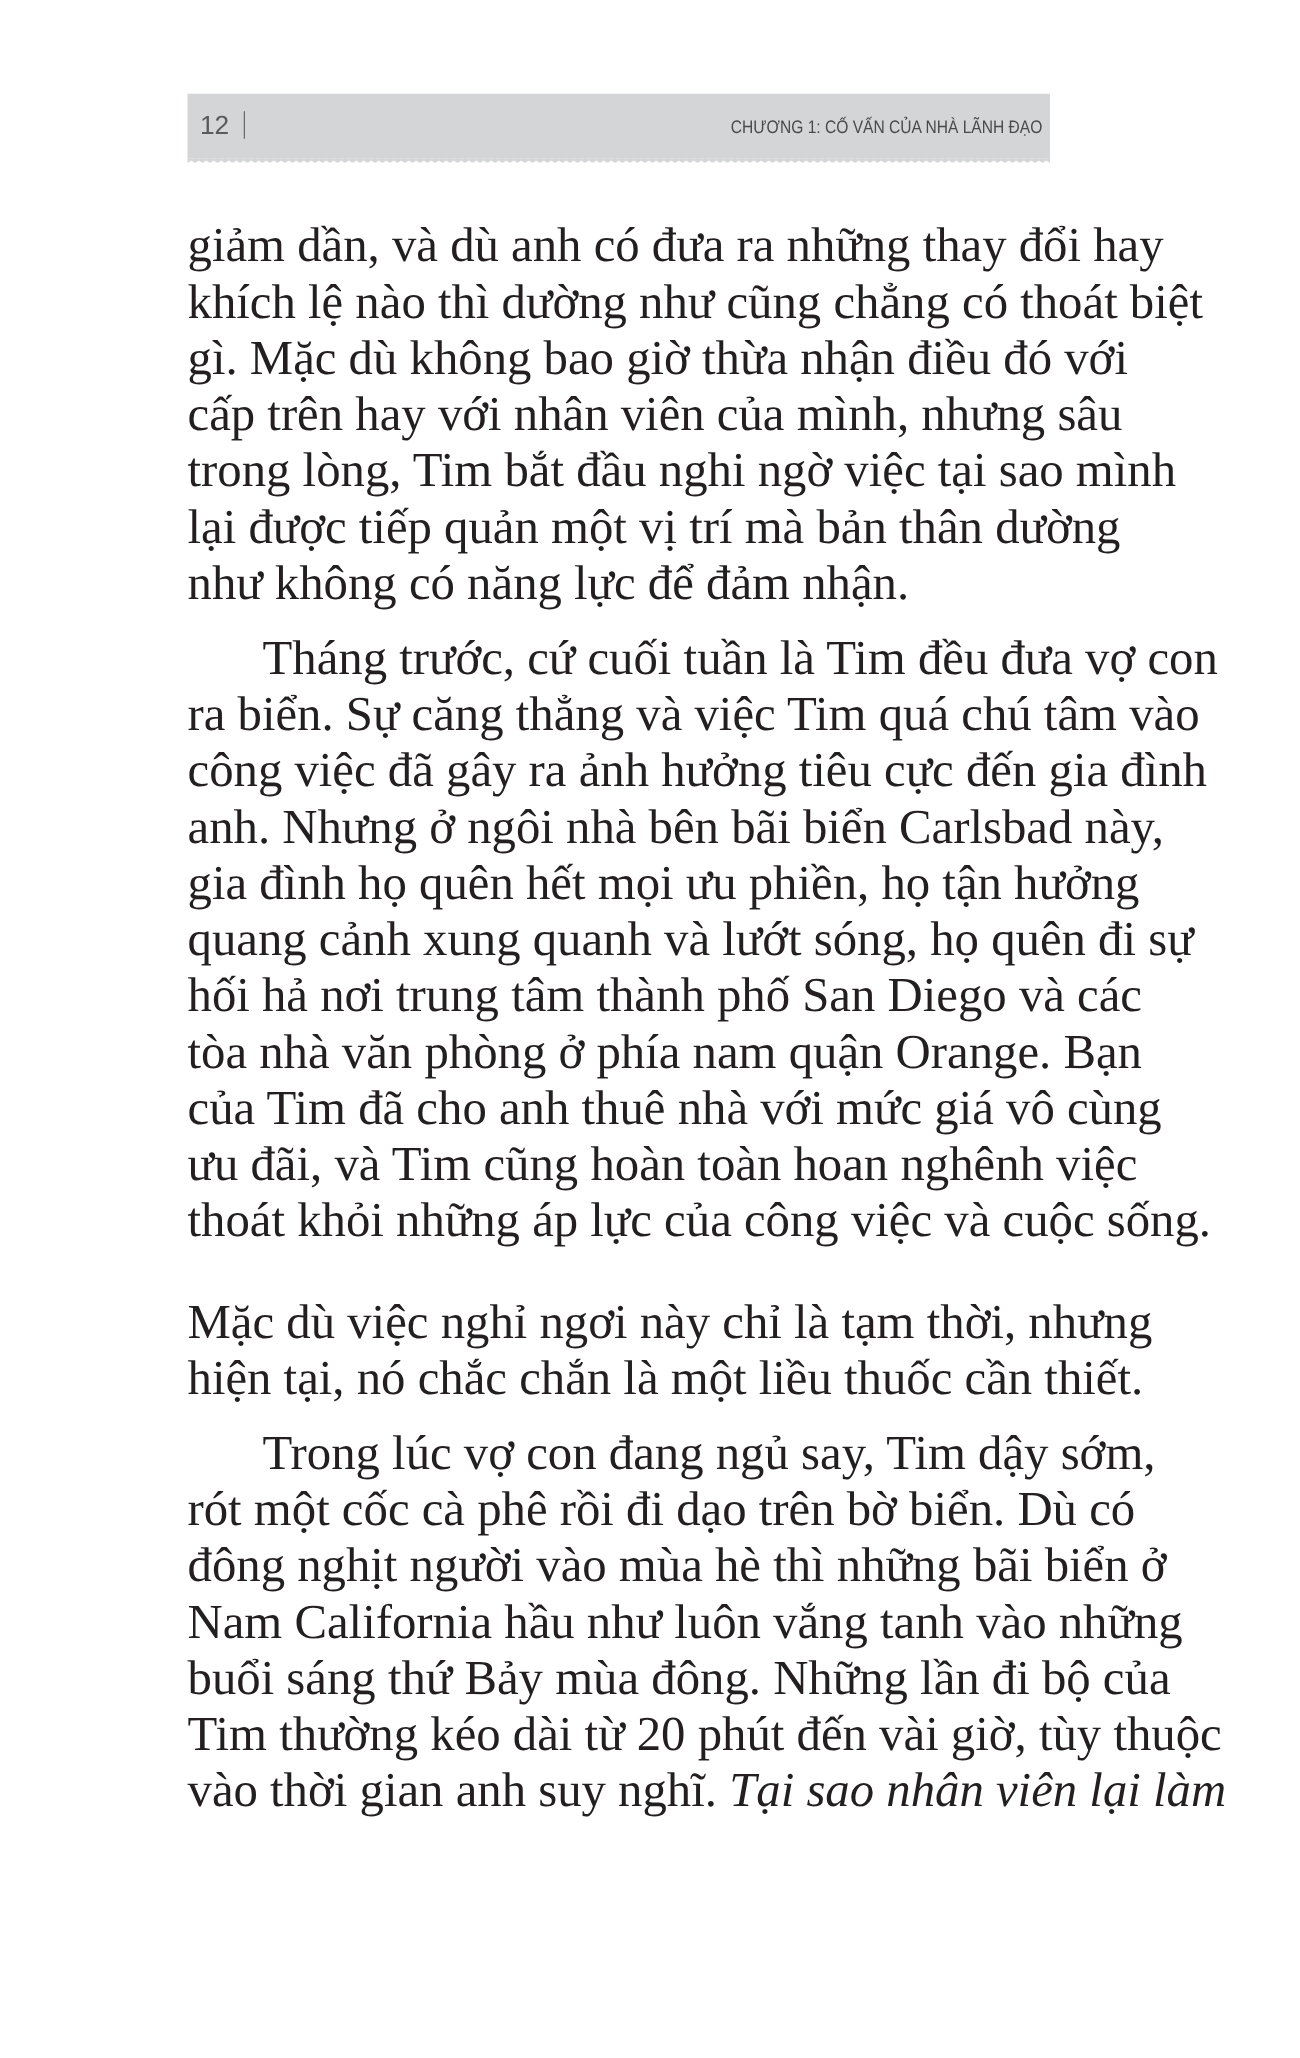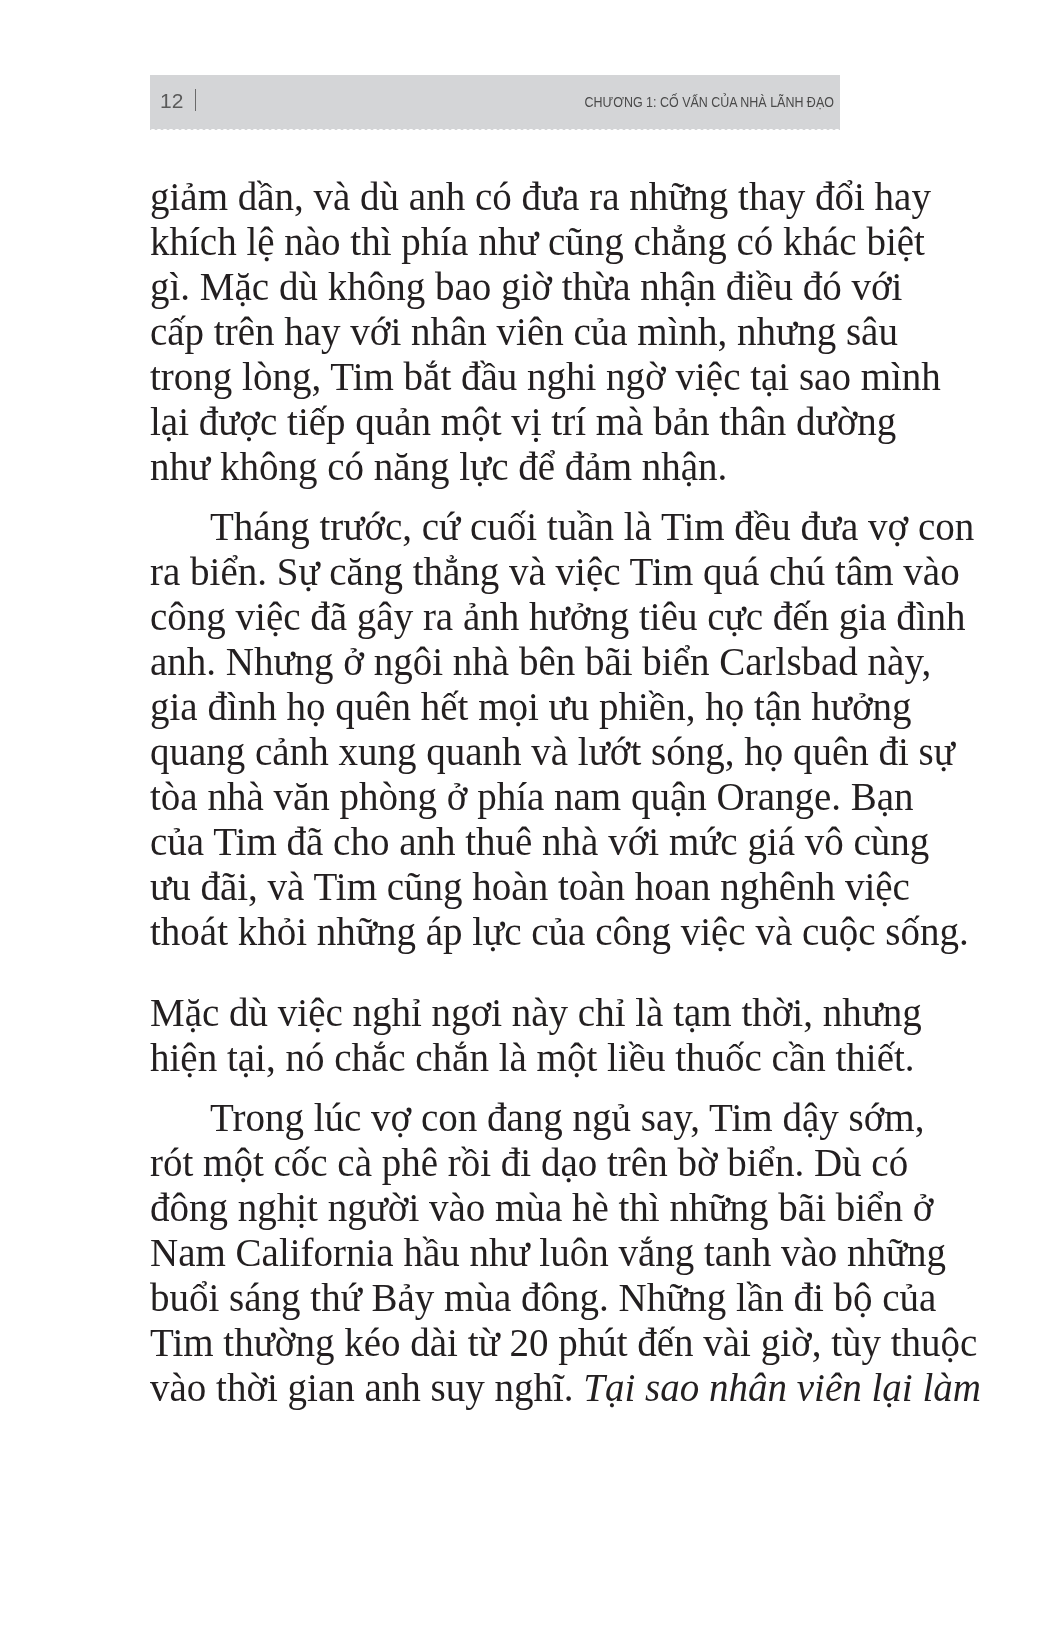--- a/index.html
+++ b/index.html
@@ -102,35 +102,36 @@
     <span>12</span>
     <span class="header-sep"></span>
   </div>
   <div class="header-right">CHƯƠNG 1: CỐ VẤN CỦA NHÀ LÃNH ĐẠO</div>
 </header>
 
 <main class="body-text">
 
   <div class="para">
     <span class="line" style="white-space: nowrap;">giảm dần, và dù anh có đưa ra những thay đổi hay</span>
-    <span class="line" style="white-space: nowrap;">khích lệ nào thì phía như cũng chẳng có khác biệt</span>
+    <span class="line" style="white-space: nowrap;">khích lệ nào thì dường như cũng chẳng có thoát biệt</span>
     <span class="line" style="white-space: nowrap;">gì. Mặc dù không bao giờ thừa nhận điều đó với</span>
     <span class="line" style="white-space: nowrap;">cấp trên hay với nhân viên của mình, nhưng sâu</span>
     <span class="line" style="white-space: nowrap;">trong lòng, Tim bắt đầu nghi ngờ việc tại sao mình</span>
     <span class="line" style="white-space: nowrap;">lại được tiếp quản một vị trí mà bản thân dường</span>
     <span class="line last">như không có năng lực để đảm nhận.</span>
   </div>
 
   <div class="para">
     <span class="line indent" style="white-space: nowrap;">Tháng trước, cứ cuối tuần là Tim đều đưa vợ con</span>
     <span class="line" style="white-space: nowrap;">ra biển. Sự căng thẳng và việc Tim quá chú tâm vào</span>
     <span class="line" style="white-space: nowrap;">công việc đã gây ra ảnh hưởng tiêu cực đến gia đình</span>
     <span class="line" style="white-space: nowrap;">anh. Nhưng ở ngôi nhà bên bãi biển Carlsbad này,</span>
     <span class="line" style="white-space: nowrap;">gia đình họ quên hết mọi ưu phiền, họ tận hưởng</span>
     <span class="line" style="white-space: nowrap;">quang cảnh xung quanh và lướt sóng, họ quên đi sự</span>
+    <span class="line" style="white-space: nowrap;">hối hả nơi trung tâm thành phố San Diego và các</span>
     <span class="line" style="white-space: nowrap;">tòa nhà văn phòng ở phía nam quận Orange. Bạn</span>
     <span class="line" style="white-space: nowrap;">của Tim đã cho anh thuê nhà với mức giá vô cùng</span>
     <span class="line" style="white-space: nowrap;">ưu đãi, và Tim cũng hoàn toàn hoan nghênh việc</span>
     <span class="line" style="white-space: nowrap;">thoát khỏi những áp lực của công việc và cuộc sống.</span>
     <span class="line" style="white-space: nowrap; margin-top: 36px;">Mặc dù việc nghỉ ngơi này chỉ là tạm thời, nhưng</span>
     <span class="line last">hiện tại, nó chắc chắn là một liều thuốc cần thiết.</span>
   </div>
 
   <div class="para">
     <span class="line indent" style="white-space: nowrap;">Trong lúc vợ con đang ngủ say, Tim dậy sớm,</span>

